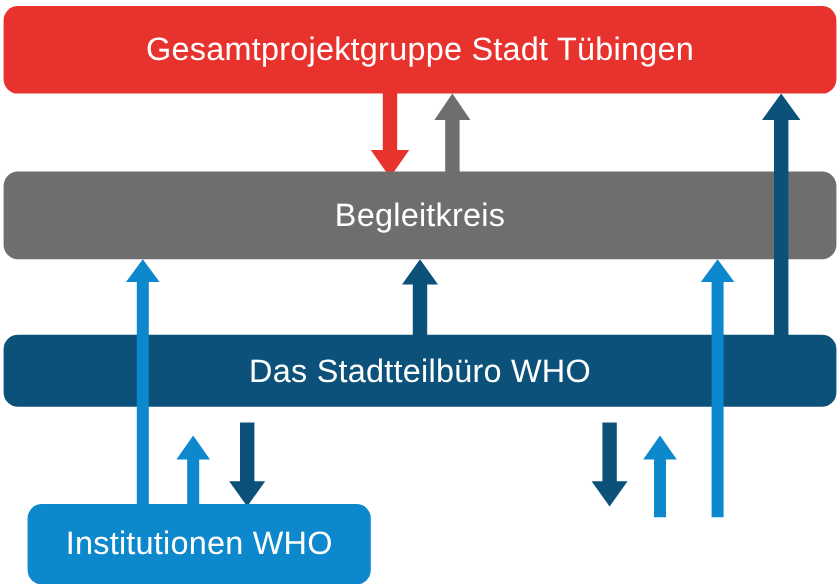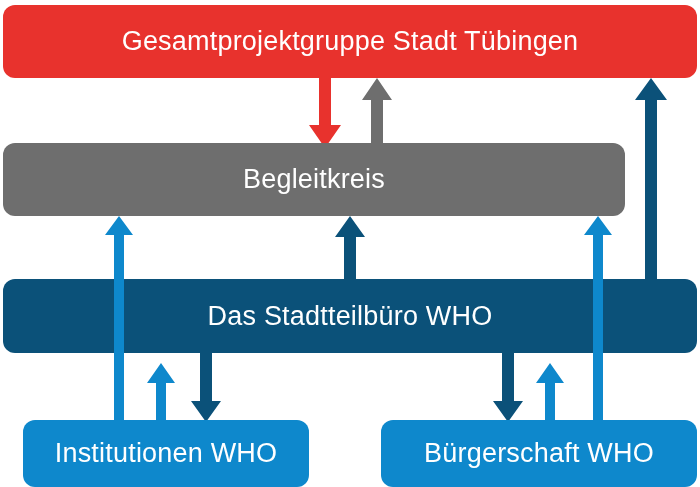--- a/index.html
+++ b/index.html
@@ -43,24 +43,24 @@
   }
   .node.single .title {
     font-size: 27px;
   }
 
   
   #node-gesamtprojektgruppe {
     left: 3px; top: 5px; width: 694px; height: 73px;
   }
   #node-begleitkreis {
-    left: 3px; top: 143px; width: 622px; height: 73px; justify-content: center;
+    left: 3px; top: 143px; width: 694px; height: 73px; justify-content: center;
   }
   #node-stadtteilbuero {
-    left: 3px; top: 279px; width: 694px; height: 74px;
+    left: 3px; top: 279px; width: 694px; height: 60px;
   }
   #node-institutionen {
     left: 23px; top: 420px; width: 286px; height: 67px;
   }
   #node-buergerschaft {
     left: 381px; top: 420px; width: 316px; height: 67px;
   }
 
   
   .connector {
@@ -151,17 +151,14 @@
   </div>
 
   <div class="node" id="node-stadtteilbuero" style="background:#0B5179;">
     <div class="title">Das Stadtteilbüro WHO</div>
   </div>
 
   <div class="node single" id="node-institutionen" style="background:#0E88CC;">
     <div class="title">Institutionen WHO</div>
   </div>
 
-  <div class="node single" id="node-buergerschaft" style="background:#0E88CC;">
-    <div class="title">Bürgerschaft WHO</div>
-  </div>
 
 </div>
 
 </body></html>

